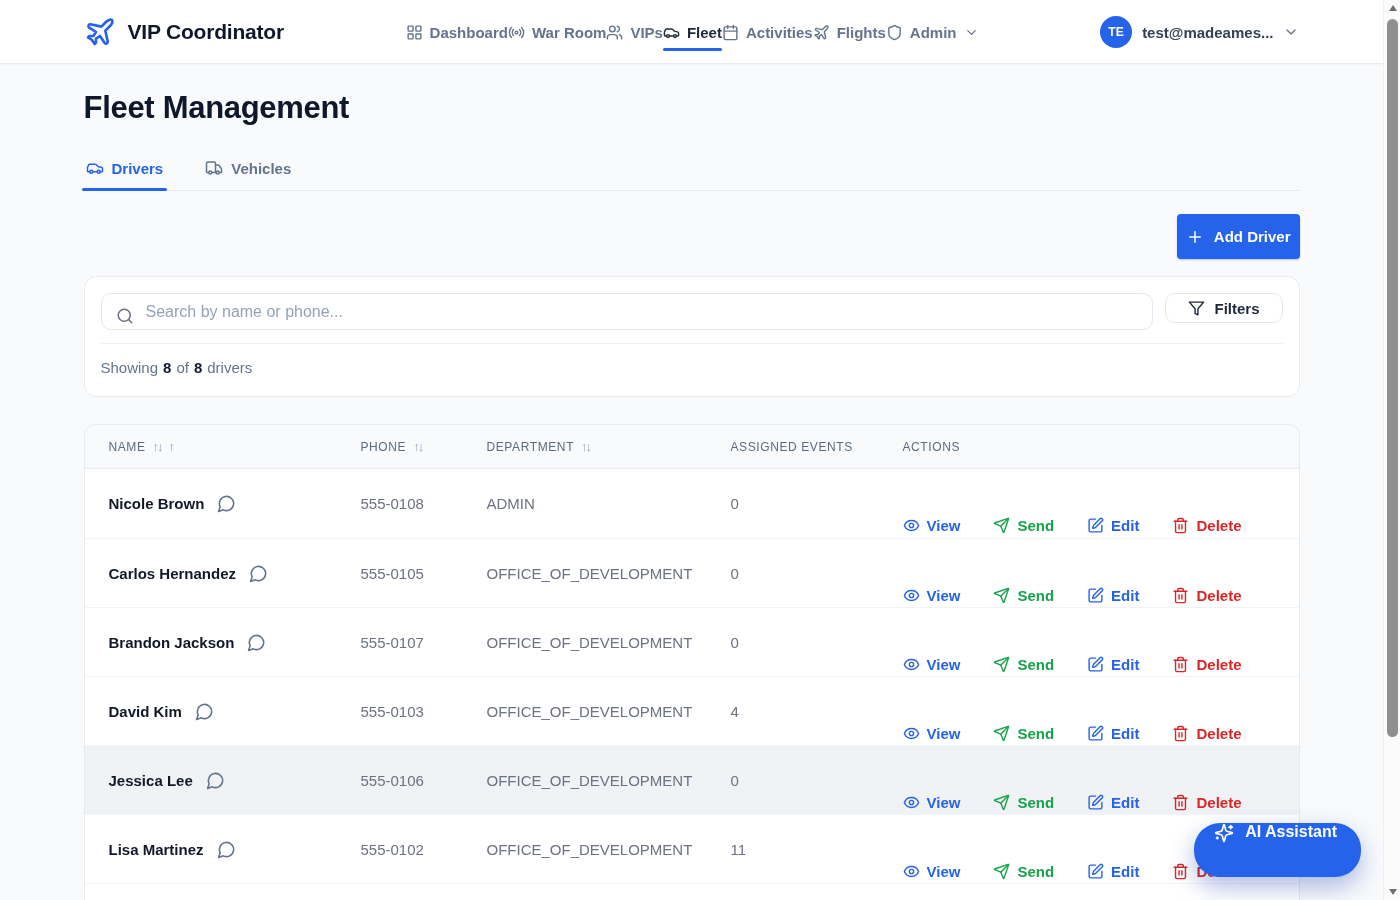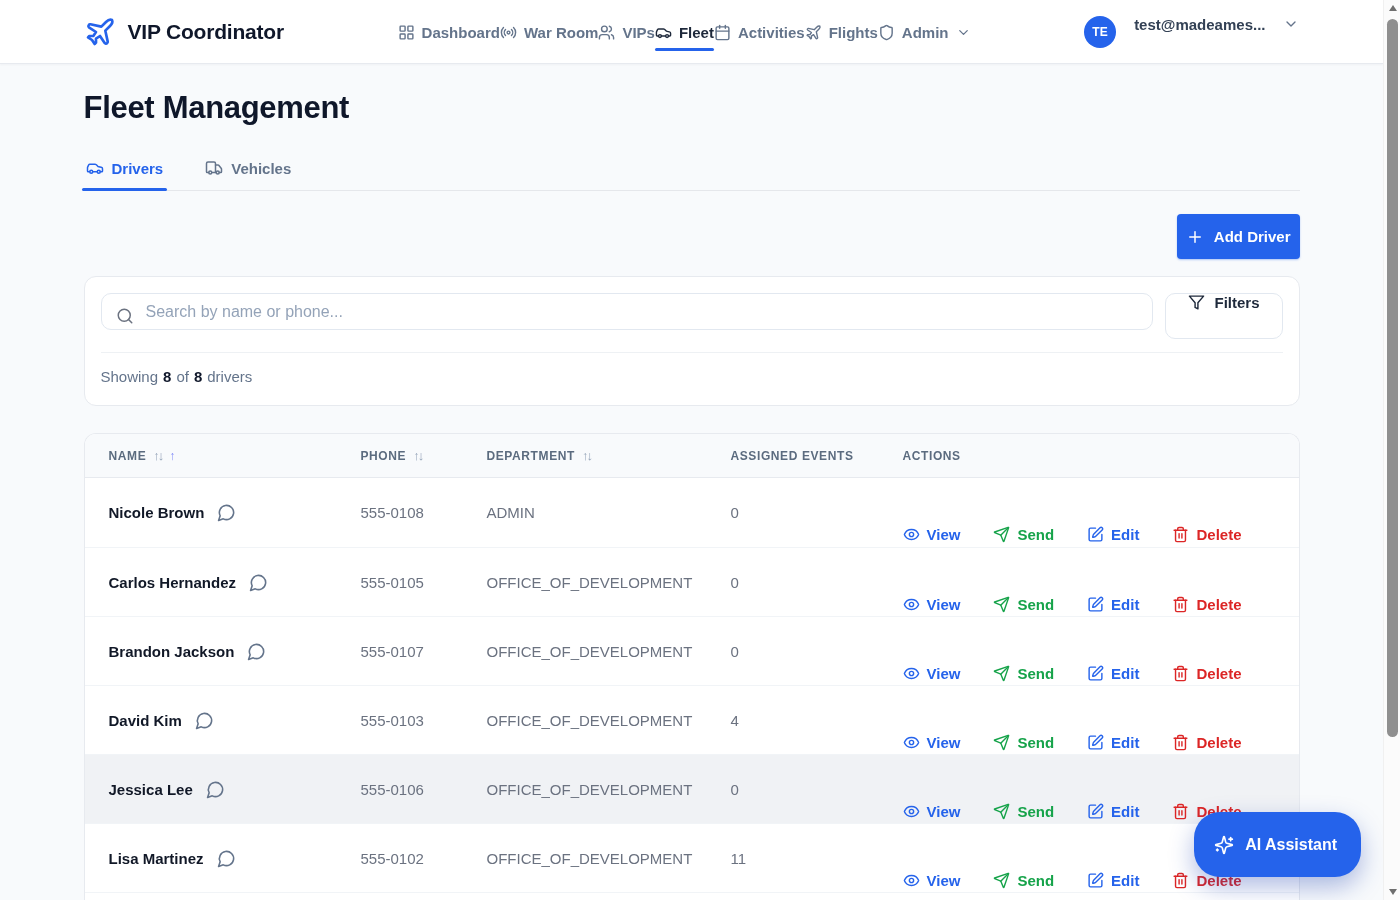--- a/index.html
+++ b/index.html
@@ -18,21 +18,21 @@
   .topnav { background:#ffffff; height:64px; border-bottom:1px solid #e7eaef; box-shadow:0 1px 2px rgba(16,24,40,.04); }
   .nav-inner { width:1216px; margin:0 auto; height:64px; display:flex; align-items:center; }
   .brand { display:flex; align-items:center; gap:12px; }
   .brand-logo { color:#2563eb; }
   .brand-name { font-size:21px; font-weight:800; color:#0f172a; letter-spacing:-.2px; white-space:nowrap; }
   .nav-items { display:flex; align-items:center; margin:0 auto; }
   .nav-item { display:flex; align-items:center; gap:7px; font-size:15px; font-weight:600; color:#64748b; cursor:pointer; height:64px; position:relative; white-space:nowrap; }
   .nav-item.active { color:#1e293b; }
   .nav-item.active::after { content:""; position:absolute; left:0; right:0; bottom:13px; height:3px; border-radius:2px; background:#2563eb; }
   .nav-item .chev { color:#64748b; }
-  .user-menu { display:flex; align-items:flex-start; gap:18px; cursor:pointer; }
+  .user-menu { display:flex; align-items:center; gap:10px; cursor:pointer; }
   .avatar { width:32px; height:32px; border-radius:50%; background:#2563eb; color:#fff; font-size:12px; font-weight:700; display:flex; align-items:center; justify-content:center; letter-spacing:.3px; }
   .user-email { font-size:15px; font-weight:700; color:#334155; }
 
   
   main { width:1216px; margin:0 auto; padding-top:26px; }
   .page-title { font-size:31px; font-weight:800; color:#0f172a; letter-spacing:-.3px; }
 
   .tabs { display:flex; gap:38px; border-bottom:1px solid #e5e7eb; margin-top:27px; }
   .tab { display:flex; align-items:center; gap:8px; font-size:15px; font-weight:600; color:#64748b; padding:6px 2px 13px 2px; cursor:pointer; position:relative; }
   .tab.active { color:#2563eb; }
@@ -41,47 +41,47 @@
   .add-row { display:flex; justify-content:flex-end; margin-top:23px; }
   .btn-primary { display:flex; align-items:center; gap:10px; background:#2563eb; color:#fff; border:none; border-radius:4px; height:45px; padding:0 9px; font-family:inherit; font-size:15px; font-weight:700; cursor:pointer; box-shadow:0 1px 2px rgba(37,99,235,.35); }
 
   .card { background:#fff; border:1px solid #e7eaef; border-radius:12px; }
   .search-card { margin-top:17px; padding:16px; }
   .search-row { display:flex; gap:12px; }
   .search-box { flex:1; position:relative; }
   .search-box .search-ic { position:absolute; left:15px; top:14px; color:#6b7280; }
   .search-input { width:100%; height:37px; border:1px solid #e2e8f0; border-radius:10px; padding:0 16px 0 44px; font-family:inherit; font-size:16px; color:#111827; outline:none; background:#fff; }
   .search-input::placeholder { color:#94a3b8; }
-  .btn-filters { display:flex; align-items:flex-start; gap:9px; background:#fff; border:1px solid #e2e8f0; border-radius:10px; height:46px; padding:0 22px; font-family:inherit; font-size:15px; font-weight:600; color:#1e293b; cursor:pointer; }
+  .btn-filters { display:flex; align-items:center; gap:9px; background:#fff; border:1px solid #e2e8f0; border-radius:10px; height:30px; padding:0 22px; font-family:inherit; font-size:15px; font-weight:600; color:#1e293b; cursor:pointer; }
   .showing-row { border-top:1px solid #eef1f4; margin-top:13px; padding-top:15px; padding-bottom:4px; display:flex; gap:5px; font-size:15px; color:#64748b; }
   .showing-row b { color:#0f172a; font-weight:700; }
 
   
   .table-card { margin-top:27px; border-radius:12px 12px 0 0; border-bottom:none; overflow:hidden; min-height:473px; }
   .thead, .trow { display:grid; grid-template-columns:252px 126px 244px 172px 1fr; align-items:center; padding:0 24px; }
   .thead { background:#f8fafc; height:44px; border-bottom:1px solid #e7eaef; }
-  .th { display:flex; align-items:center; gap:7px; font-size:12px; font-weight:700; letter-spacing:.6px; color:#5b6b7f; text-transform:uppercase; }
+  .th { display:flex; align-items:center; gap:7px; font-size:12px; font-weight:400; letter-spacing:.6px; color:#5b6b7f; text-transform:uppercase; }
   .sort { color:#94a3b8; font-size:13px; letter-spacing:-2px; cursor:pointer; }
   .sort-active { color:#818cf8; font-size:12px; cursor:pointer; }
   .trow { height:69px; border-top:1px solid #f1f4f7; background:#fff; }
   .trow:first-child { border-top:none; }
   .trow.highlighted { background:#f0f2f5; }
   .cell-name { display:flex; align-items:center; gap:13px; font-size:15px; font-weight:700; color:#111827; }
   .chat-ic { color:#64748b; cursor:pointer; }
   .cell-muted { font-size:15px; color:#6b7280; }
   .actions { display:flex; align-items:center; gap:33px; }
   .action { display:flex; align-items:center; gap:7px; font-size:15px; font-weight:600; cursor:pointer; white-space:nowrap;margin-top:44px; }
   .action.view { color:#2563eb; }
   .action.send { color:#16a34a; }
   .action.edit { color:#2563eb; }
   .action.delete { color:#dc2626; }
   .row-stub { height:40px; border-top:1px solid #f1f4f7; background:#fff; }
 
   
-  .ai-btn { position:absolute; right:22px; bottom:23px; height:65px; border-radius:26px; padding:0 24px 0 20px; background:#2563eb; border:none; color:#fff; display:flex; align-items:center; gap:11px; font-family:inherit; font-size:16px; font-weight:700; cursor:pointer; box-shadow:0 10px 25px rgba(30,64,175,.35);margin-top:44px; }
+  .ai-btn { position:absolute; right:22px; bottom:23px; height:54px; border-radius:26px; padding:0 24px 0 20px; background:#2563eb; border:none; color:#fff; display:flex; gap:11px; font-family:inherit; font-size:16px; font-weight:700; cursor:pointer; box-shadow:0 10px 25px rgba(30,64,175,.35);margin-top:44px; }
 
   
   .scrollbar { position:absolute; right:0; top:0; width:17px; height:900px; background:#fbfbfb; border-left:1px solid #f0f0f0; }
   .sb-arrow { position:absolute; left:0; width:17px; height:16px; display:flex; align-items:center; justify-content:center; }
   .sb-arrow.up { top:0; }
   .sb-arrow.down { bottom:0; }
   .sb-arrow .tri-up { width:0; height:0; border-left:4px solid transparent; border-right:4px solid transparent; border-bottom:6px solid #6f6f6f; }
   .sb-arrow .tri-down { width:0; height:0; border-left:4px solid transparent; border-right:4px solid transparent; border-top:6px solid #6f6f6f; }
   .sb-thumb { position:absolute; left:3px; width:11px; top:19px; height:718px; background:#8f8f8f; border-radius:6px; cursor:pointer; }
 </style>

